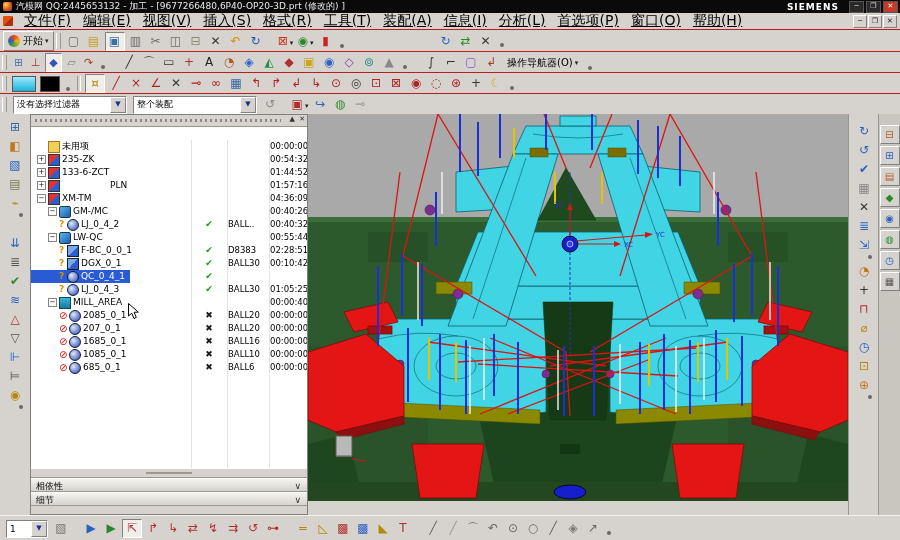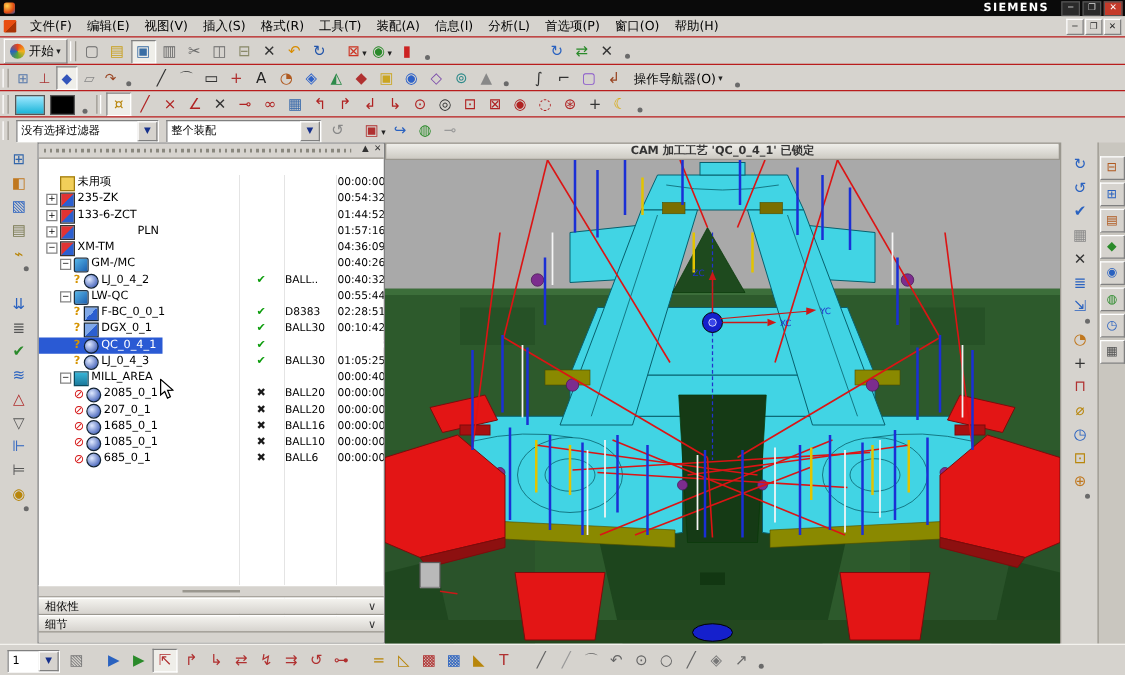--- a/index.html
+++ b/index.html
@@ -15,21 +15,21 @@
   #brand{margin-left:auto;font-weight:bold;letter-spacing:1px;font-size:9px;color:#fff;}
   .winbtn{width:13px;height:10px;margin-left:2px;font-size:7px;line-height:9px;text-align:center;
           background:#2a2a2a;color:#ddd;border:1px solid #555;}
   .winbtn.close{background:#c43a2a;color:#fff;}
   #title-controls{display:flex;margin:0 2px 0 8px;}
   
   #menubar{position:absolute;left:0;top:13px;width:900px;height:16px;background:#d6d3ce;
            display:flex;align-items:center;border-bottom:1px solid #b8b5ae;}
   #menu-logo{width:10px;height:10px;margin:0 5px 0 3px;
              background:linear-gradient(135deg,#e84d10 55%,#a93305 55%);border-radius:1px;}
-  .menu-item{padding:1px 6px;font-size:10px;white-space:nowrap;}
+  .menu-item{padding:1px 6px;font-size:14px;white-space:nowrap;text-decoration:underline;}
   #mdi-controls{display:flex;margin-left:auto;margin-right:3px;}
   .mdibtn{width:12px;height:11px;margin-left:1px;font-size:7px;line-height:10px;text-align:center;
           background:#d6d3ce;border:1px solid;border-color:#fff #808080 #808080 #fff;color:#222;}
   
   .tbrow{position:absolute;left:0;width:900px;background:#d6d3ce;display:flex;align-items:center;
          border-top:1px solid #b91c1c;border-bottom:1px solid #9a978f;}
   #tb1{top:29px;height:22px;} #tb2{top:51px;height:21px;} #tb3{top:72px;height:21px;} #tb4{top:93px;height:21px;}
   .grip{width:3px;height:70%;margin:0 3px 0 2px;border-left:1px solid #fff;border-right:1px solid #9a978f;}
   .tbi{display:inline-block;width:18px;height:17px;line-height:17px;text-align:center;font-size:12px;
        margin:0 1px;}
@@ -122,20 +122,21 @@
              border-top:1px solid #f4f2ee;display:flex;align-items:center;}
   #layer-combo{width:40px;margin-left:6px;}
 </style>
 </head>
 <body>
 
 <div id="app">
 
   <div id="titlebar">
     <span id="title-icon"></span>
+    <span id="title-text">汽模网 QQ:2445653132 - 加工 - [9677266480,6P40-OP20-3D.prt (修改的) ]</span>
     <span id="brand">SIEMENS</span>
     <span id="title-controls">
       <span class="winbtn">─</span>
       <span class="winbtn">❐</span>
       <span class="winbtn close">✕</span>
     </span>
   </div>
 
   <div id="menubar">
     <span id="menu-logo"></span>
@@ -513,21 +514,20 @@
         <span class="chev">∨</span>
       </div>
       <div id="panel-det" class="panelbar">
         <span>细节</span>
         <span class="chev">∨</span>
       </div>
       <div id="panel-filler"></div>
     </div>
 
     <div id="viewport">
-      <div id="vp-banner">CAM 加工工艺 'QC_0_4_1' 已锁定</div>
       <svg id="vp-canvas" width="540" height="387" viewBox="0 0 540 387">
         <rect x="0" y="0" width="540" height="387" style="fill:var(--c-bg)"></rect>
 
         <g>
           <rect x="0" y="103" width="540" height="284" style="fill:var(--c-green)"></rect>
           <rect x="0" y="103" width="540" height="5" fill="#3c6e3a"></rect>
           <rect x="60" y="118" width="60" height="30" fill="#265126"></rect>
           <rect x="420" y="118" width="60" height="30" fill="#265126"></rect>
           <rect x="0" y="232" width="120" height="155" fill="#2a532a"></rect>
           <rect x="420" y="232" width="120" height="155" fill="#2a532a"></rect>

